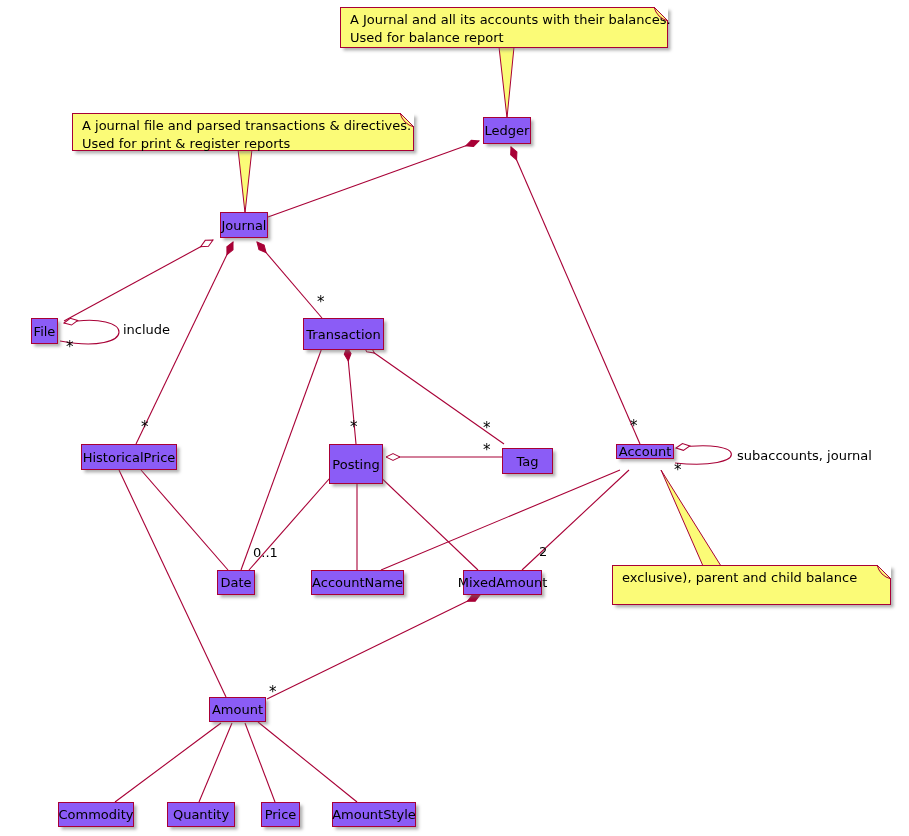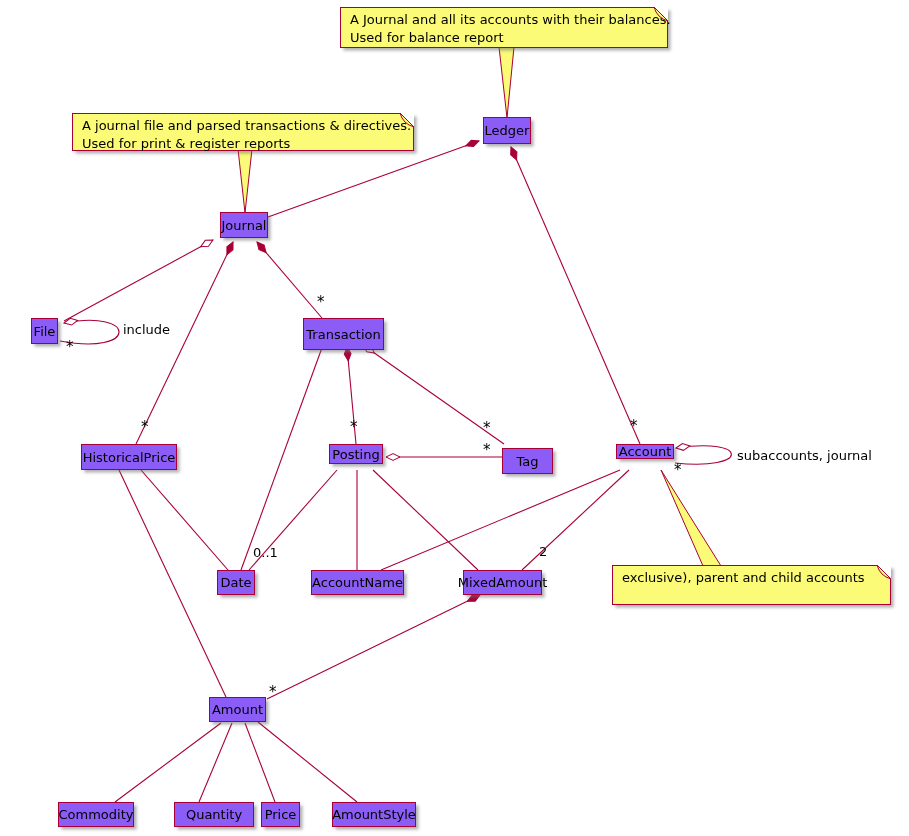--- a/index.html
+++ b/index.html
@@ -88,39 +88,39 @@
     </svg>
     <div>A journal file and parsed transactions &amp; directives.</div>
     <div>Used for print &amp; register reports</div>
   </div>
 
   <div class="note" style="left:612px;top:565px;width:279px;height:40px">
     <svg class="fold" viewBox="0 0 14 14">
       <polygon points="0,0 14,0 14,14" fill="#ffffff"></polygon>
       <path d="M0,0 L14,14 Q3,11 0,0 Z" fill="#FBFB77" stroke="#A80036" stroke-width="1"></path>
     </svg>
-    <div>exclusive), parent and child accounts</div>
+    <div>exclusive), parent and child balance</div>
   </div>
 
   <div class="cls" style="left:483px;top:117px;width:48px;height:27px">
     <span>Ledger</span>
     </div>
   <div class="cls" style="left:220px;top:212px;width:48px;height:26px">
     <span>Journal</span>
     </div>
   <div class="cls" style="left:31px;top:318px;width:27px;height:26px">
     <span>File</span>
     </div>
   <div class="cls" style="left:303px;top:318px;width:81px;height:32px">
     <span>Transaction</span>
     </div>
   <div class="cls" style="left:81px;top:444px;width:96px;height:26px">
     <span>HistoricalPrice</span>
     </div>
-  <div class="cls" style="left:329px;top:444px;width:54px;height:20px">
+  <div class="cls" style="left:329px;top:444px;width:54px;height:40px">
     <span>Posting</span>
     </div>
   <div class="cls" style="left:502px;top:448px;width:51px;height:26px">
     <span>Tag</span>
     </div>
   <div class="cls" style="left:616px;top:444px;width:58px;height:15px">
     <span>Account</span>
     </div>
   <div class="cls" style="left:217px;top:570px;width:38px;height:25px">
     <span>Date</span>
@@ -130,21 +130,21 @@
     </div>
   <div class="cls" style="left:463px;top:570px;width:79px;height:25px">
     <span>MixedAmount</span>
     </div>
   <div class="cls" style="left:209px;top:697px;width:57px;height:25px">
     <span>Amount</span>
     </div>
   <div class="cls" style="left:58px;top:802px;width:76px;height:25px">
     <span>Commodity</span>
     </div>
-  <div class="cls" style="left:174px;top:802px;width:80px;height:25px">
+  <div class="cls" style="left:167px;top:802px;width:68px;height:25px">
     <span>Quantity</span>
     </div>
   <div class="cls" style="left:261px;top:802px;width:39px;height:25px">
     <span>Price</span>
     </div>
   <div class="cls" style="left:332px;top:802px;width:84px;height:25px">
     <span>AmountStyle</span>
     </div>
 
   <div class="elabel" style="left:123px;top:323px">include</div>

